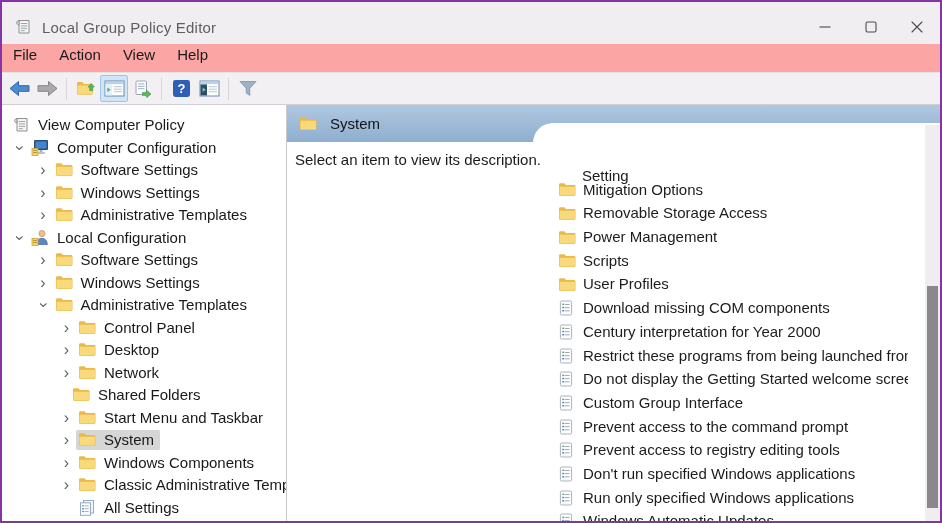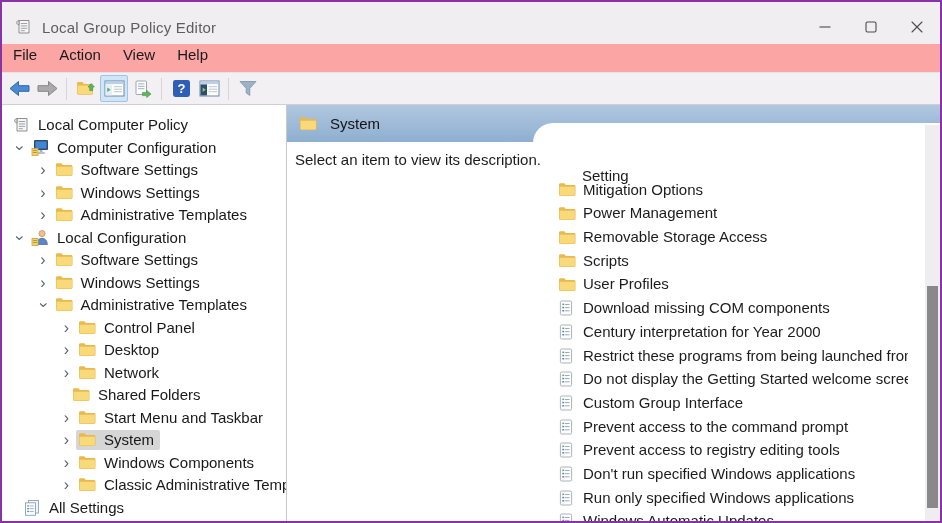--- a/index.html
+++ b/index.html
@@ -187,21 +187,21 @@
               <span class="ticon">
                 <svg width="18" height="18" viewBox="0 0 18 18">
                   <path d="M5 2.5h10v12.5H5z" fill="#f7f6f4" stroke="#8f8f8f"></path>
                   <path d="M5 2.5c-1.3 0-2.3 1-2.3 2.2S3.7 6.9 5 6.9z" fill="#e8e6e2" stroke="#8f8f8f"></path>
                   <rect x="6.8" y="5" width="6.4" height="1" fill="#9aa4ad"></rect>
                   <rect x="6.8" y="7.4" width="6.4" height="1" fill="#9aa4ad"></rect>
                   <rect x="6.8" y="9.8" width="6.4" height="1" fill="#9aa4ad"></rect>
                   <rect x="6.8" y="12.2" width="4" height="1" fill="#9aa4ad"></rect>
                 </svg>
               </span>
-              <span class="tlabel">Local Computer Policy</span>
+              <span class="tlabel">View Computer Policy</span>
             </span>
           </div>
           <div class="tree-row" style="padding-left: 8px;">
             <span class="chev exp">›</span>
             <span class="sel-wrap">
               <span class="ticon">
                 <svg width="19" height="17" viewBox="0 0 19 17">
                   <rect x="3" y="1" width="14" height="10" rx="1" fill="#2b4b6f"></rect>
                   <rect x="4.4" y="2.4" width="11.2" height="7.2" fill="#4285d2"></rect>
                   <rect x="8.6" y="11" width="2.8" height="2.2" fill="#aab0b6"></rect>
@@ -390,21 +390,21 @@
             <span class="sel-wrap">
               <span class="ticon">
                 <svg width="18" height="15" viewBox="0 0 18 15">
                   <path d="M1 2.6C1 1.8 1.6 1.2 2.4 1.2h4l1.5 1.9h8.2c.8 0 1.4.6 1.4 1.4v8.1c0 .8-.6 1.4-1.4 1.4H2.4c-.8 0-1.4-.6-1.4-1.4z" fill="#e9b94d"></path>
                   <path d="M1.6 4.8h15.3v7.8c0 .5-.4.9-.9.9H2.5c-.5 0-.9-.4-.9-.9z" fill="#f9da7b"></path>
                 </svg>
               </span>
               <span class="tlabel">Classic Administrative Temp</span>
             </span>
           </div>
-          <div class="tree-row" style="">
+          <div class="tree-row" style="padding-left: 55px;">
             <span class="chev none">›</span>
             <span class="sel-wrap">
               <span class="ticon">
                 <svg width="18" height="17" viewBox="0 0 18 17">
                   <rect x="5.5" y="1.5" width="10" height="12.5" fill="#f2f6fa" stroke="#8aa2bd" stroke-width=".9"></rect>
                   <rect x="2.5" y="3.8" width="10" height="12.5" fill="#fafcfe" stroke="#8aa2bd" stroke-width=".9"></rect>
                   <rect x="4.2" y="6.2" width="1.7" height="1.3" fill="#69a74e"></rect>
                   <rect x="6.7" y="6.5" width="4" height=".8" fill="#93a1b1"></rect>
                   <rect x="4.2" y="9" width="1.7" height="1.3" fill="#5585c0"></rect>
                   <rect x="6.7" y="9.3" width="4" height=".8" fill="#93a1b1"></rect>
@@ -442,30 +442,30 @@
             </span>
             <span class="llabel">Mitigation Options</span>
           </div>
           <div class="list-row">
             <span class="licon">
               <svg width="18" height="15" viewBox="0 0 18 15">
                 <path d="M1 2.6C1 1.8 1.6 1.2 2.4 1.2h4l1.5 1.9h8.2c.8 0 1.4.6 1.4 1.4v8.1c0 .8-.6 1.4-1.4 1.4H2.4c-.8 0-1.4-.6-1.4-1.4z" fill="#e9b94d"></path>
                 <path d="M1.6 4.8h15.3v7.8c0 .5-.4.9-.9.9H2.5c-.5 0-.9-.4-.9-.9z" fill="#f9da7b"></path>
               </svg>
             </span>
-            <span class="llabel">Power Management</span>
+            <span class="llabel">Removable Storage Access</span>
           </div>
           <div class="list-row">
             <span class="licon">
               <svg width="18" height="15" viewBox="0 0 18 15">
                 <path d="M1 2.6C1 1.8 1.6 1.2 2.4 1.2h4l1.5 1.9h8.2c.8 0 1.4.6 1.4 1.4v8.1c0 .8-.6 1.4-1.4 1.4H2.4c-.8 0-1.4-.6-1.4-1.4z" fill="#e9b94d"></path>
                 <path d="M1.6 4.8h15.3v7.8c0 .5-.4.9-.9.9H2.5c-.5 0-.9-.4-.9-.9z" fill="#f9da7b"></path>
               </svg>
             </span>
-            <span class="llabel">Removable Storage Access</span>
+            <span class="llabel">Power Management</span>
           </div>
           <div class="list-row">
             <span class="licon">
               <svg width="18" height="15" viewBox="0 0 18 15">
                 <path d="M1 2.6C1 1.8 1.6 1.2 2.4 1.2h4l1.5 1.9h8.2c.8 0 1.4.6 1.4 1.4v8.1c0 .8-.6 1.4-1.4 1.4H2.4c-.8 0-1.4-.6-1.4-1.4z" fill="#e9b94d"></path>
                 <path d="M1.6 4.8h15.3v7.8c0 .5-.4.9-.9.9H2.5c-.5 0-.9-.4-.9-.9z" fill="#f9da7b"></path>
               </svg>
             </span>
             <span class="llabel">Scripts</span>
           </div>

